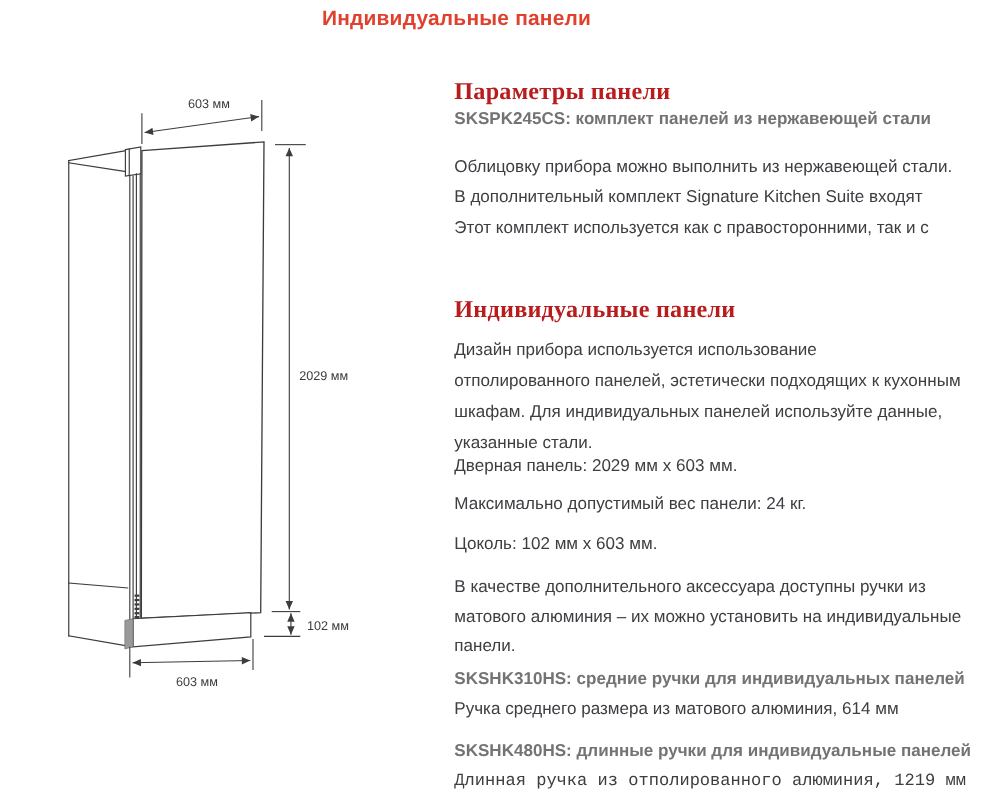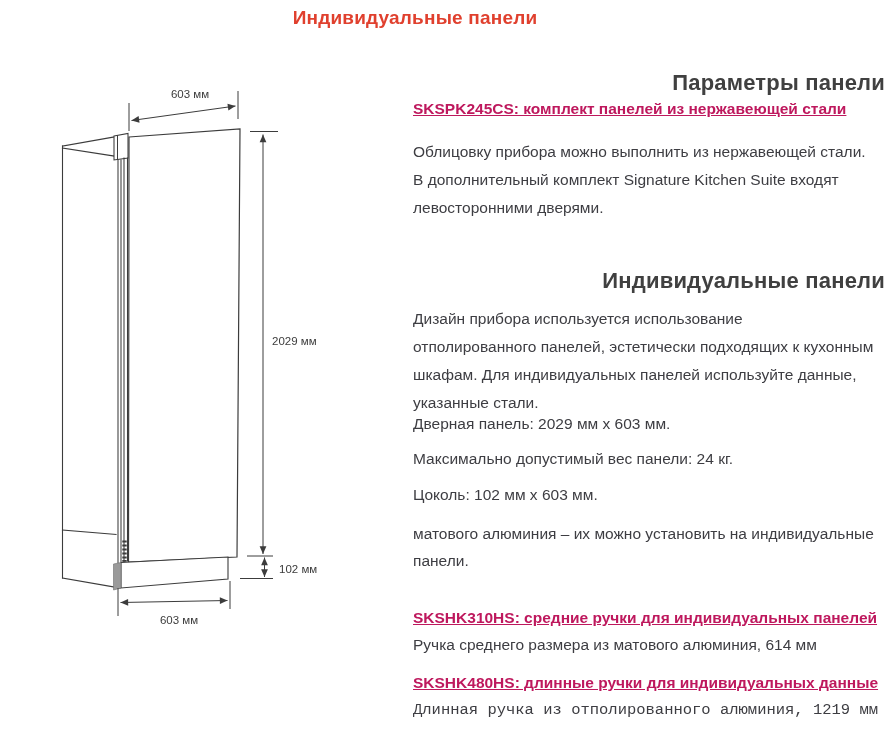--- a/index.html
+++ b/index.html
@@ -13,24 +13,24 @@
     font-size:19px; font-weight:700; color:#E0402E; letter-spacing:0.2px;
   }
   .diagram { position:absolute; left:0; top:0; }
   .diagram text { font-family:"Liberation Sans", sans-serif; font-size:11.5px; fill:#3c3c3c; }
   .col {
     position:absolute; left:413px; top:0; width:472px;
     color:#3d3d42; font-size:15.5px;
   }
   .col > div, .col > h2 { position:absolute; left:0; margin:0; width:472px; }
   .h-serif {
-    font-family:Liberation Sans, sans-serif; font-weight:700;
-    font-size:22px; color:#404040; letter-spacing:0.2px;text-align:right;
+    font-family:Liberation Serif, serif; font-weight:700;
+    font-size:22px; color:#b91c1c; letter-spacing:0.2px;
   }
-  .bold-line { font-weight:700; color:#be185d;text-decoration:underline; }
+  .bold-line { font-weight:700; color:#737373; }
   .para { line-height:28px; }
   .para3 { line-height:27px; }
   .h1    { top:70px; }
   .sub   { top:100px; }
   .p1    { top:138px; }
   .h2    { top:268px; }
   .p2    { top:305px; }
   .spec1 { top:415px; }
   .spec2 { top:450px; }
   .spec3 { top:486px; }
@@ -112,40 +112,41 @@
 
 <div class="col">
 
   <h2 class="h-serif h1">Параметры панели</h2>
 
   <div class="bold-line sub">SKSPK245CS: комплект панелей из нержавеющей стали</div>
 
   <div class="para p1">
     <div>Облицовку прибора можно выполнить из нержавеющей стали.</div>
     <div>В дополнительный комплект Signature Kitchen Suite входят</div>
-    <div>левосторонними дверями.</div>
+    <div>Этот комплект используется как с правосторонними, так и с</div>
   </div>
 
   <h2 class="h-serif h2">Индивидуальные панели</h2>
 
   <div class="para p2">
     <div>Дизайн прибора используется использование</div>
     <div>отполированного панелей, эстетически подходящих к кухонным</div>
     <div>шкафам. Для индивидуальных панелей используйте данные,</div>
     <div>указанные стали.</div>
   </div>
 
   <div class="spec1">Дверная панель: 2029 мм x 603 мм.</div>
   <div class="spec2">Максимально допустимый вес панели: 24 кг.</div>
   <div class="spec3">Цоколь: 102 мм x 603 мм.</div>
 
   <div class="para3 p3">
+    <div>В качестве дополнительного аксессуара доступны ручки из</div>
     <div>матового алюминия – их можно установить на индивидуальные</div>
     <div>панели.</div>
   </div>
 
   <div class="bold-line h310">SKSHK310HS: средние ручки для индивидуальных панелей</div>
   <div class="d310">Ручка среднего размера из матового алюминия, 614 мм</div>
 
-  <div class="bold-line h480">SKSHK480HS: длинные ручки для индивидуальных данные</div>
+  <div class="bold-line h480">SKSHK480HS: длинные ручки для индивидуальные панелей</div>
   <div class="d480">Длинная ручка из отполированного алюминия, 1219 мм</div>
 
 </div>
 
 </body></html>

